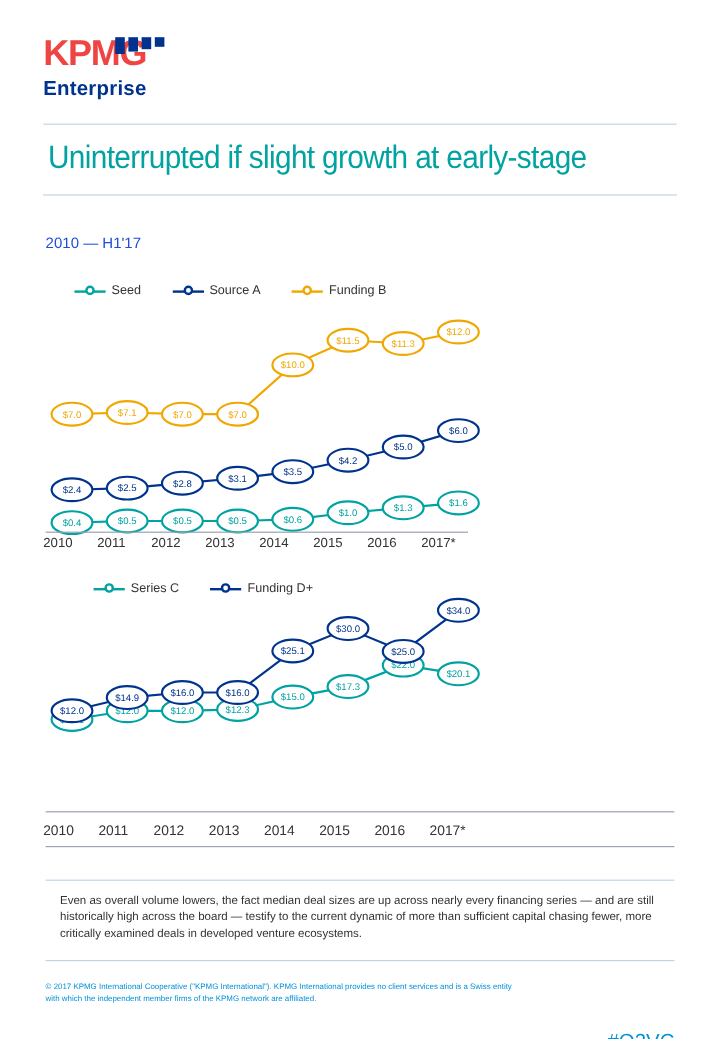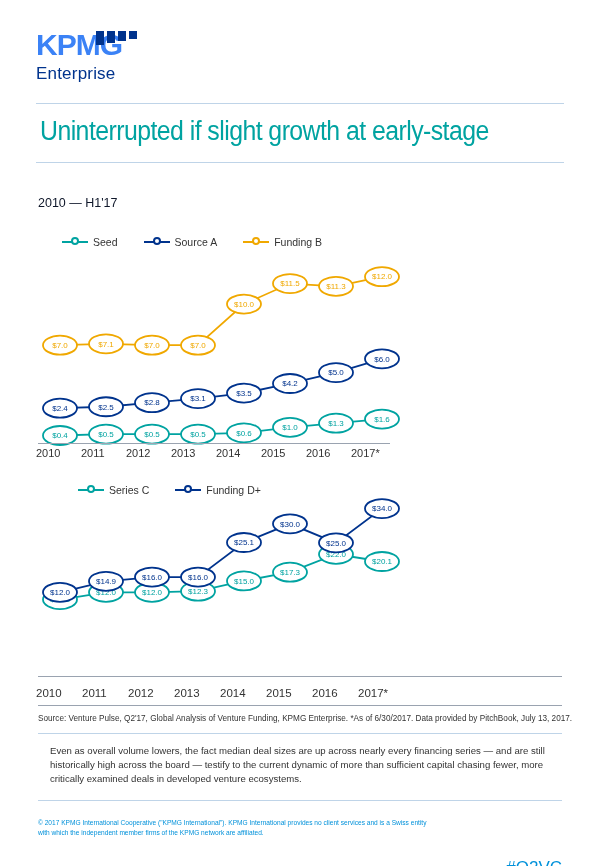--- a/index.html
+++ b/index.html
@@ -26,21 +26,21 @@
   .logo-block {
     position: absolute;
     left: 36px;
     top: 30px;
   }
   .kpmg-word {
     font-family: "Liberation Sans", sans-serif;
     font-weight: bold;
     font-size: 30px;
     letter-spacing: -1px;
-    color: #3b82f6;
+    color: #ef4444;
     line-height: 30px;
   }
   .kpmg-bars {
     position: absolute;
     left: 60px;
     top: 1px;
     width: 46px;
     height: 14px;
     display: flex;
     gap: 3px;
@@ -48,21 +48,21 @@
   .kpmg-bars span {
     display: block;
     width: 8px;
     height: 14px;
     background: #00338d;
   }
   .kpmg-bars span:nth-child(2) { height: 12px; }
   .kpmg-bars span:nth-child(3) { height: 10px; }
   .kpmg-bars span:nth-child(4) { height: 8px; }
   .enterprise-word {
-    font-weight: normal;
+    font-weight: bold;
     font-size: 17px;
     color: #00338d;
     margin-top: 4px;
     letter-spacing: 0.2px;
   }
 
   .rule {
     position: absolute;
     left: 36px;
     width: 528px;
@@ -92,35 +92,36 @@
     top: 176px;
     font-size: 13.5px;
     font-weight: bold;
     color: #0091da;
   }
   .subtitle2 {
     position: absolute;
     left: 38px;
     top: 196px;
     font-size: 12.5px;
-    color: #0f172a;
+    color: #1d4ed8;
     text-align: right;
   }
 
   
   .legend {
     position: absolute;
     display: flex;
     gap: 26px;
     align-items: center;
     font-size: 10.5px;
     color: #333;
   }
   .legend-item {
     display: flex;
+    align-items: center;
     gap: 5px;
     white-space: nowrap;
   }
   .legend-swatch {
     position: relative;
     width: 26px;
     height: 10px;
   }
   .legend-swatch .ln {
     position: absolute;
@@ -488,21 +489,20 @@
     <span style="width:46px">2011</span>
     <span style="width:46px">2012</span>
     <span style="width:46px">2013</span>
     <span style="width:46px">2014</span>
     <span style="width:46px">2015</span>
     <span style="width:46px">2016</span>
     <span style="width:46px">2017*</span>
   </div>
 
   <div class="source-rule"></div>
-  <div class="source">Source: Venture Pulse, Q2'17, Global Analysis of Venture Funding, KPMG Enterprise. *As of 6/30/2017. Data provided by PitchBook, July 13, 2017.</div>
 
   <div class="callout-rule-top"></div>
   <div class="callout">Even as overall volume lowers, the fact median deal sizes are up across nearly every financing series — and are still historically high across the board — testify to the current dynamic of more than sufficient capital chasing fewer, more critically examined deals in developed venture ecosystems.</div>
   <div class="callout-rule-bottom"></div>
 
   <div class="copyright">© 2017 KPMG International Cooperative ("KPMG International"). KPMG International provides no client services and is a Swiss entity with which the independent member firms of the KPMG network are affiliated.</div>
   <div class="hashtag">#Q2VC</div>
 
 </div>
 

